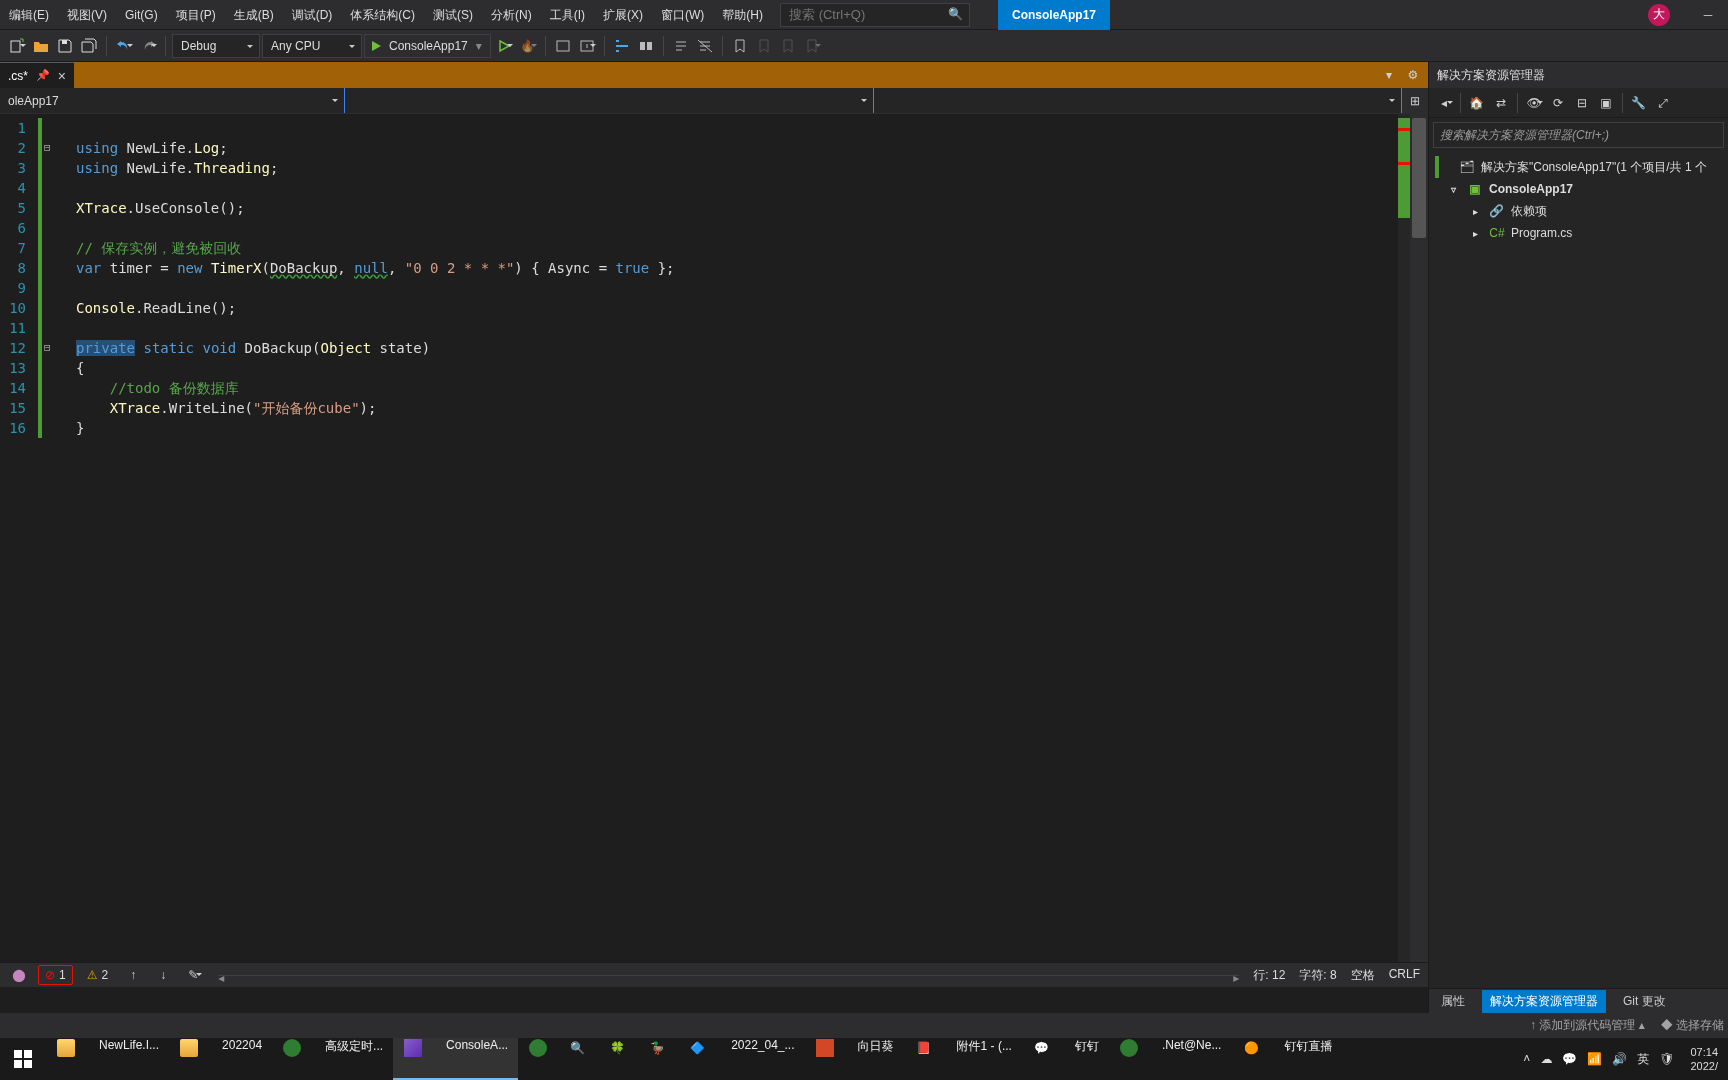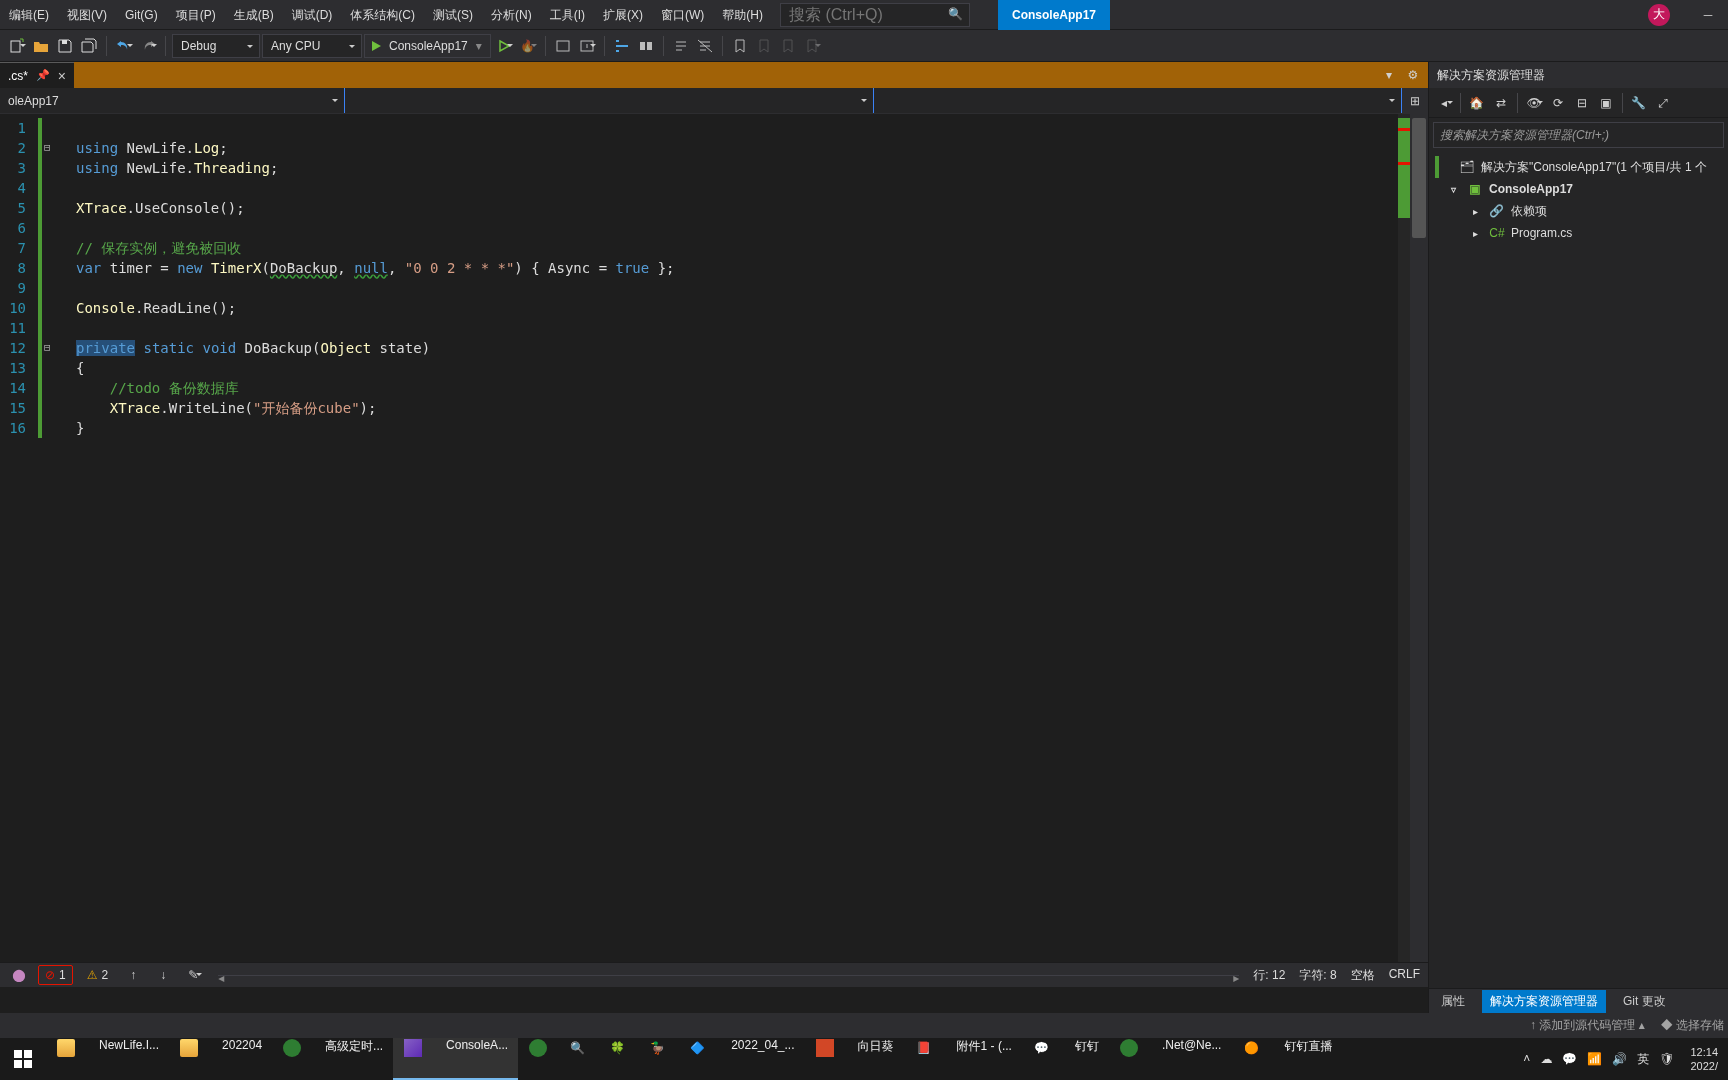--- a/index.html
+++ b/index.html
@@ -3,21 +3,21 @@
 <meta charset="utf-8">
 <style>
 html,body{margin:0;padding:0;width:1728px;height:1080px;background:#1e1e1e;font-family:"Microsoft YaHei","Segoe UI",sans-serif;font-size:12px;color:#ccc;overflow:hidden}
 *{box-sizing:border-box}
 svg{display:block}
 
 
 .menubar{display:flex;align-items:center;height:30px;background:#2d2d30;border-bottom:1px solid #1b1b1c}
 .menu-item{padding:0 9px;line-height:30px;color:#ddd;cursor:default}
 .search-wrap{margin-left:8px;display:flex;align-items:center;border:1px solid #3f3f46;background:#252526;height:24px;width:190px;position:relative}
-.search-wrap input{background:none;border:0;color:#ec4899;padding:0 8px;width:165px;outline:none;font-size:16px}
+.search-wrap input{background:none;border:0;color:#ec4899;padding:0 8px;width:165px;outline:none;font-size:13px}
 .search-wrap .mag{position:absolute;right:6px;top:3px;color:#999}
 .proj-badge{margin-left:28px;background:#007acc;color:#fff;padding:0 14px;line-height:30px;height:30px;font-weight:600}
 .avatar{margin-left:auto;margin-right:18px;width:22px;height:22px;border-radius:50%;background:#c2185b;color:#fff;display:flex;align-items:center;justify-content:center;font-size:12px}
 .win-btn{width:40px;height:30px;display:flex;align-items:center;justify-content:center;color:#ccc}
 
 
 .toolbar{display:flex;align-items:center;height:32px;background:#2d2d30;border-bottom:1px solid #1b1b1c;padding:0 6px;gap:2px}
 .tbtn{width:22px;height:22px;display:flex;align-items:center;justify-content:center;color:#d0d0d0;border-radius:2px}
 .tsep{width:1px;height:20px;background:#46464a;margin:0 4px}
 .tdrp{position:relative}
@@ -464,17 +464,17 @@
     </div>
   <div class="tray">
     <span>˄</span>
     <span>☁</span>
     <span>💬</span>
     <span>📶</span>
     <span>🔊</span>
     <span>英</span>
     <span>🛡</span>
     <div class="clk">
-      <div>12:14</div>
+      <div>07:14</div>
       <div>2022/</div>
     </div>
   </div>
 </div>
 
 </body></html>

